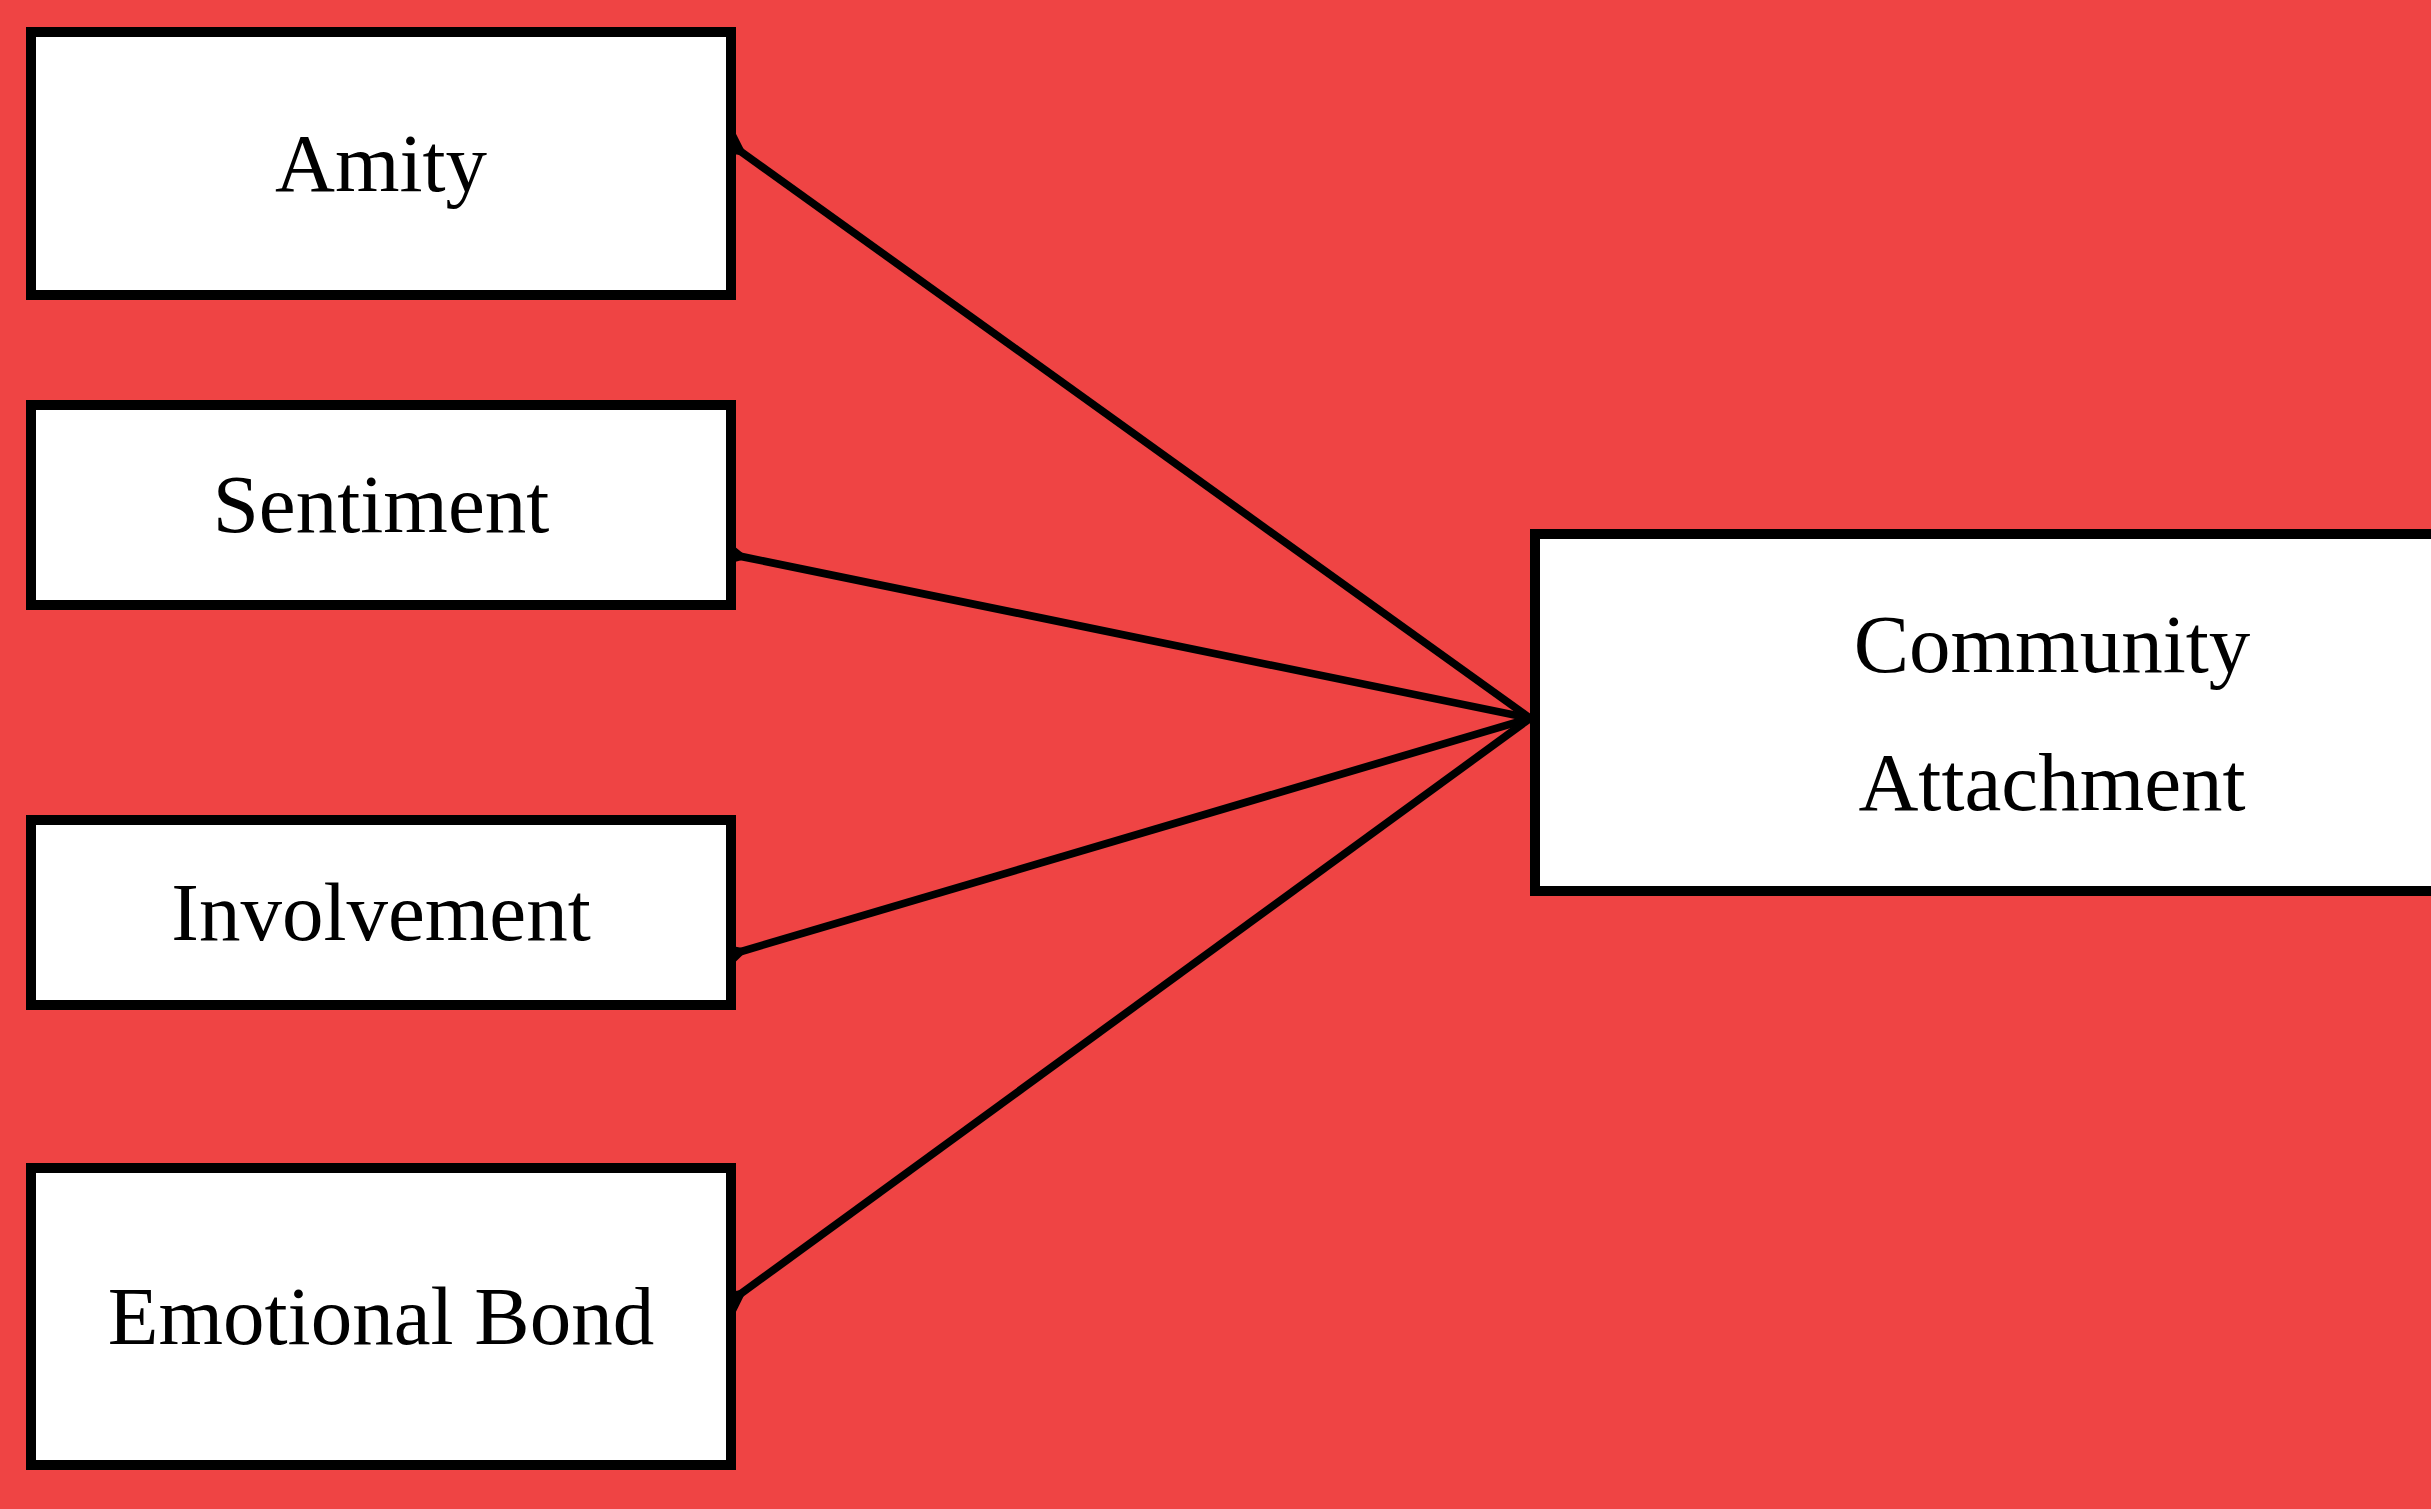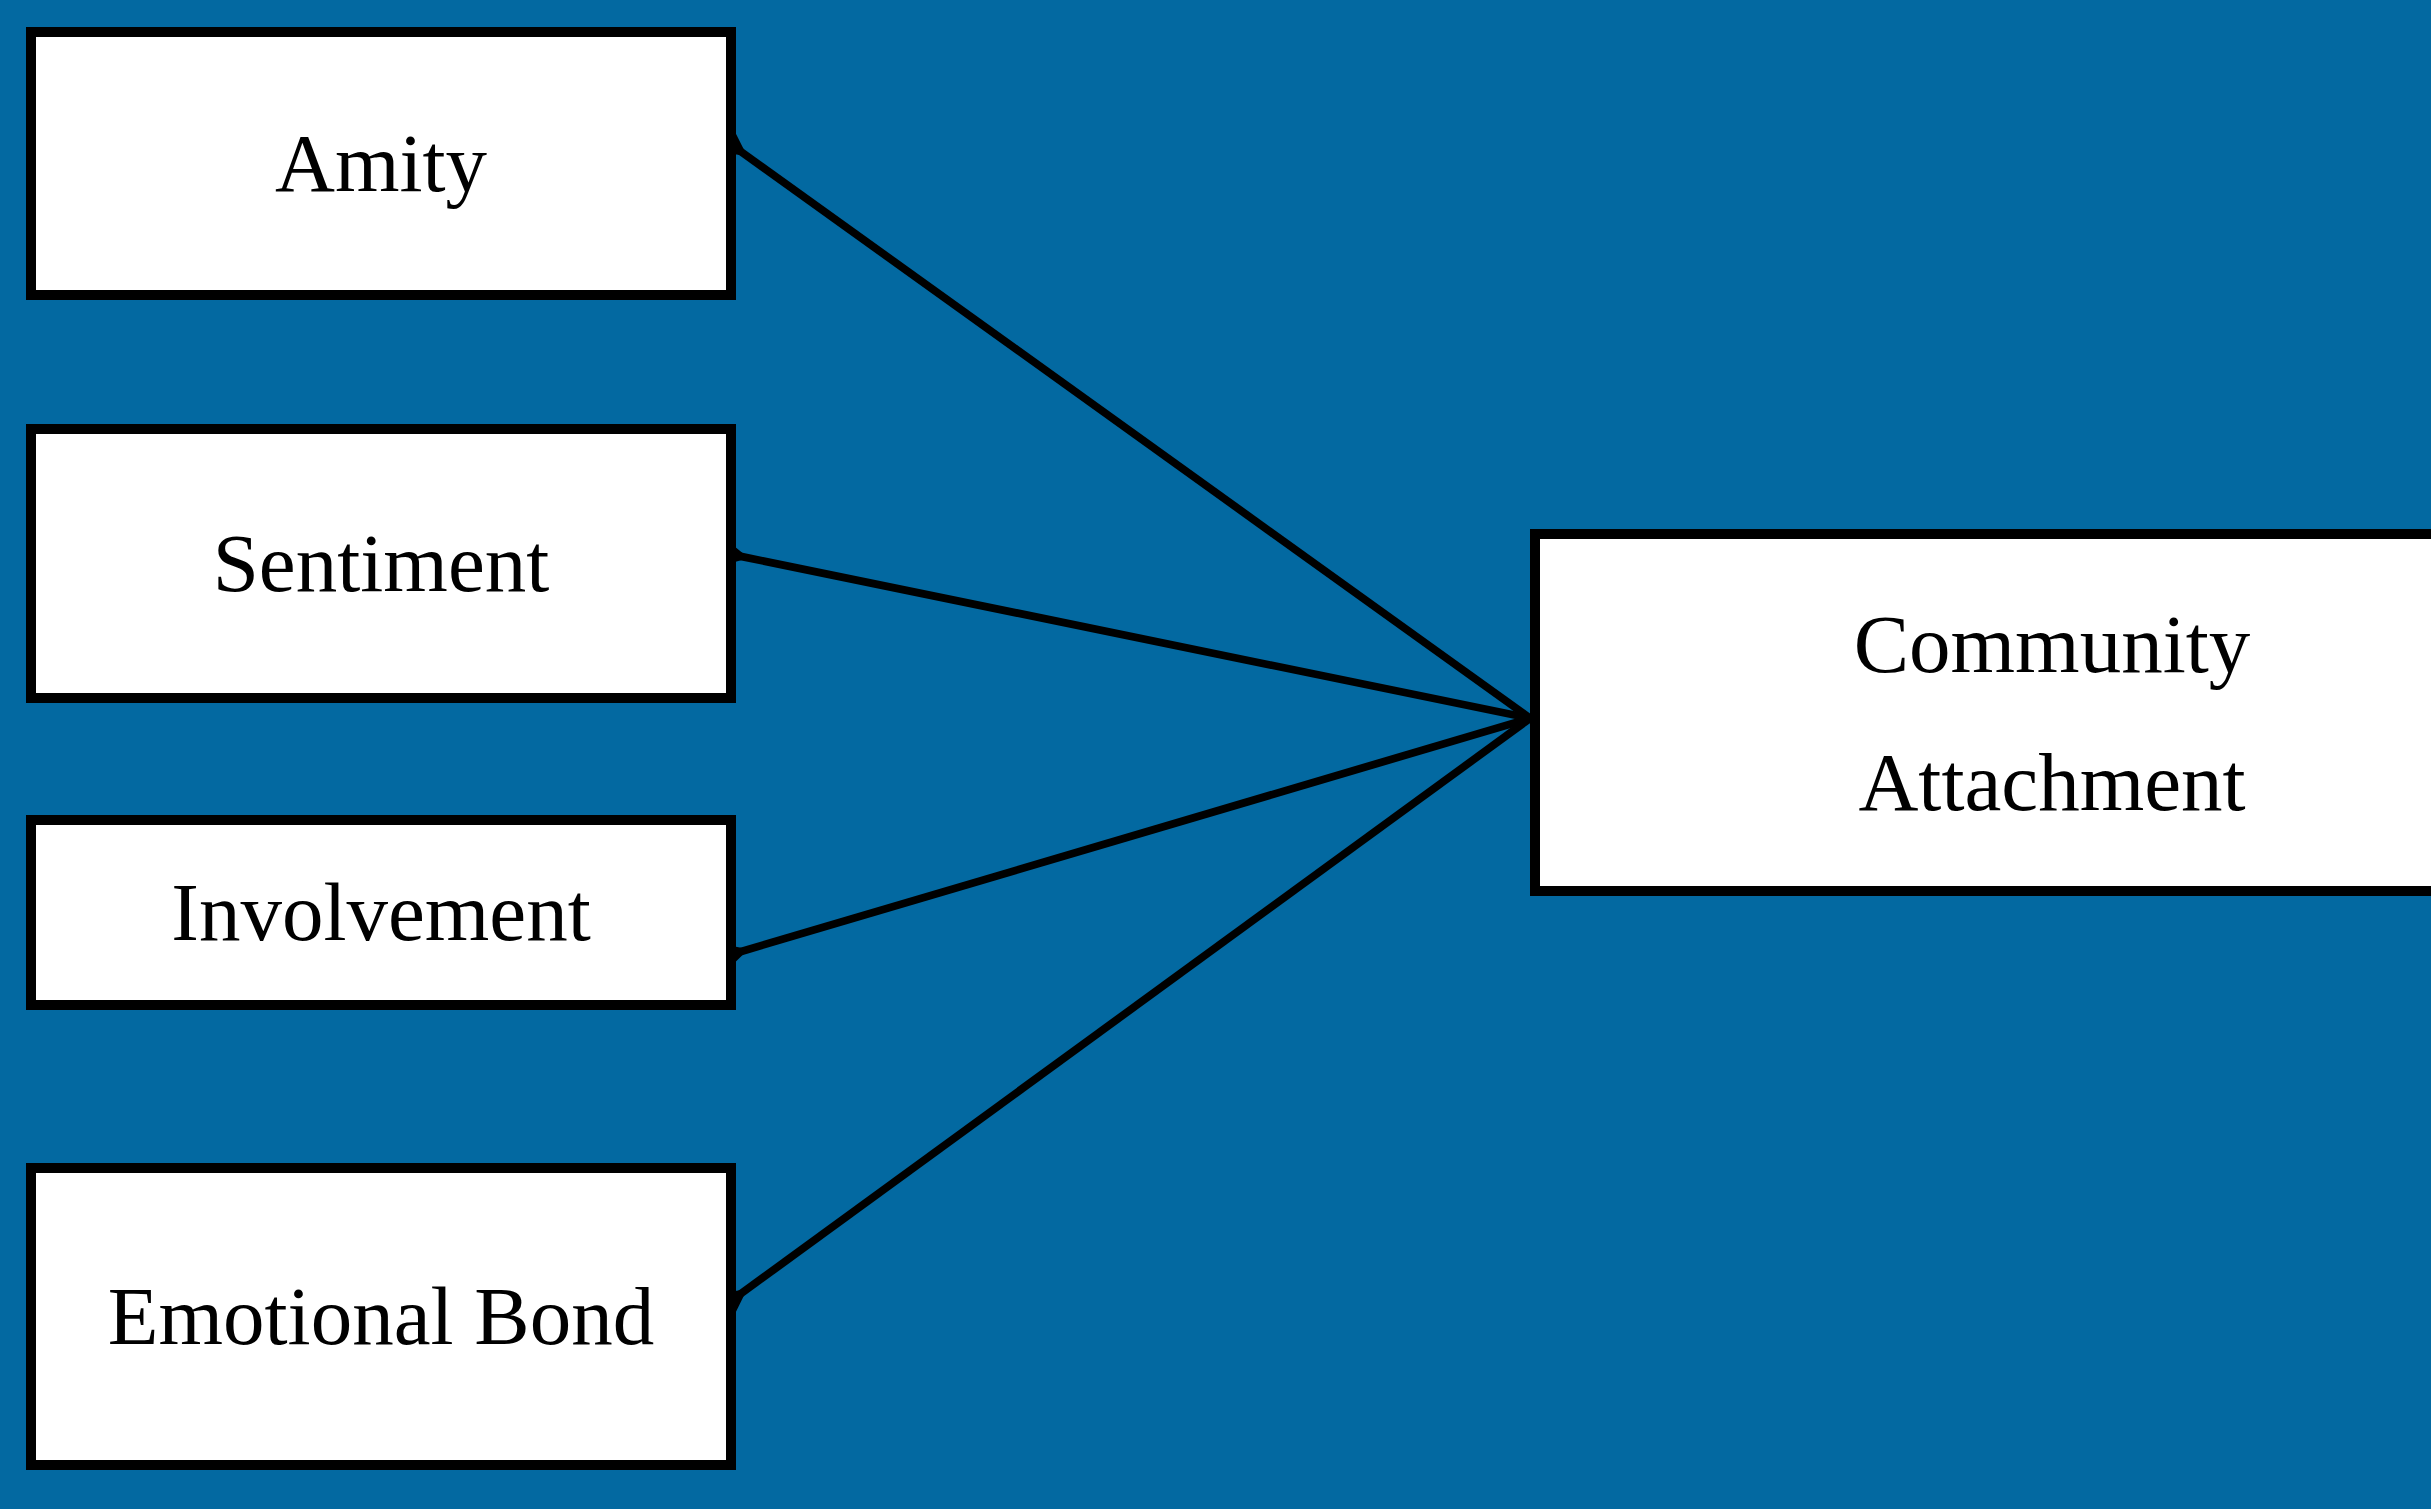--- a/index.html
+++ b/index.html
@@ -4,21 +4,21 @@
 <style>
   html, body {
     margin: 0;
     padding: 0;
     background: #ffffff;
   }
   .stage {
     position: relative;
     width: 2431px;
     height: 1509px;
-    background: #0369a1;
+    background: #ef4444;
     font-family: "Liberation Serif", "DejaVu Serif", serif;
     overflow: hidden;
   }
   .edges-layer {
     position: absolute;
     left: 0;
     top: 0;
     width: 2431px;
     height: 1509px;
     pointer-events: none;
@@ -44,21 +44,21 @@
     color: #000000;
     text-align: center;
     white-space: nowrap;
   }
   .label-multiline span {
     display: block;
     line-height: 138px;
   }
   
   .node-amity            { left: 26px;   top: 27px;   width: 710px; height: 273px; }
-  .node-sentiment        { left: 26px;   top: 424px;  width: 710px; height: 279px; }
+  .node-sentiment        { left: 26px;   top: 400px;  width: 710px; height: 210px; }
   .node-involvement      { left: 26px;   top: 815px;  width: 710px; height: 195px; }
   .node-emotional-bond   { left: 26px;   top: 1163px; width: 710px; height: 307px; }
   .node-community        { left: 1530px; top: 529px;  width: 1044px; height: 367px; }
 </style>
 </head>
 <body>
 
 <div class="stage">
 
   <svg class="edges-layer" viewBox="0 0 2518 1563" xmlns="http://www.w3.org/2000/svg" aria-hidden="true">

